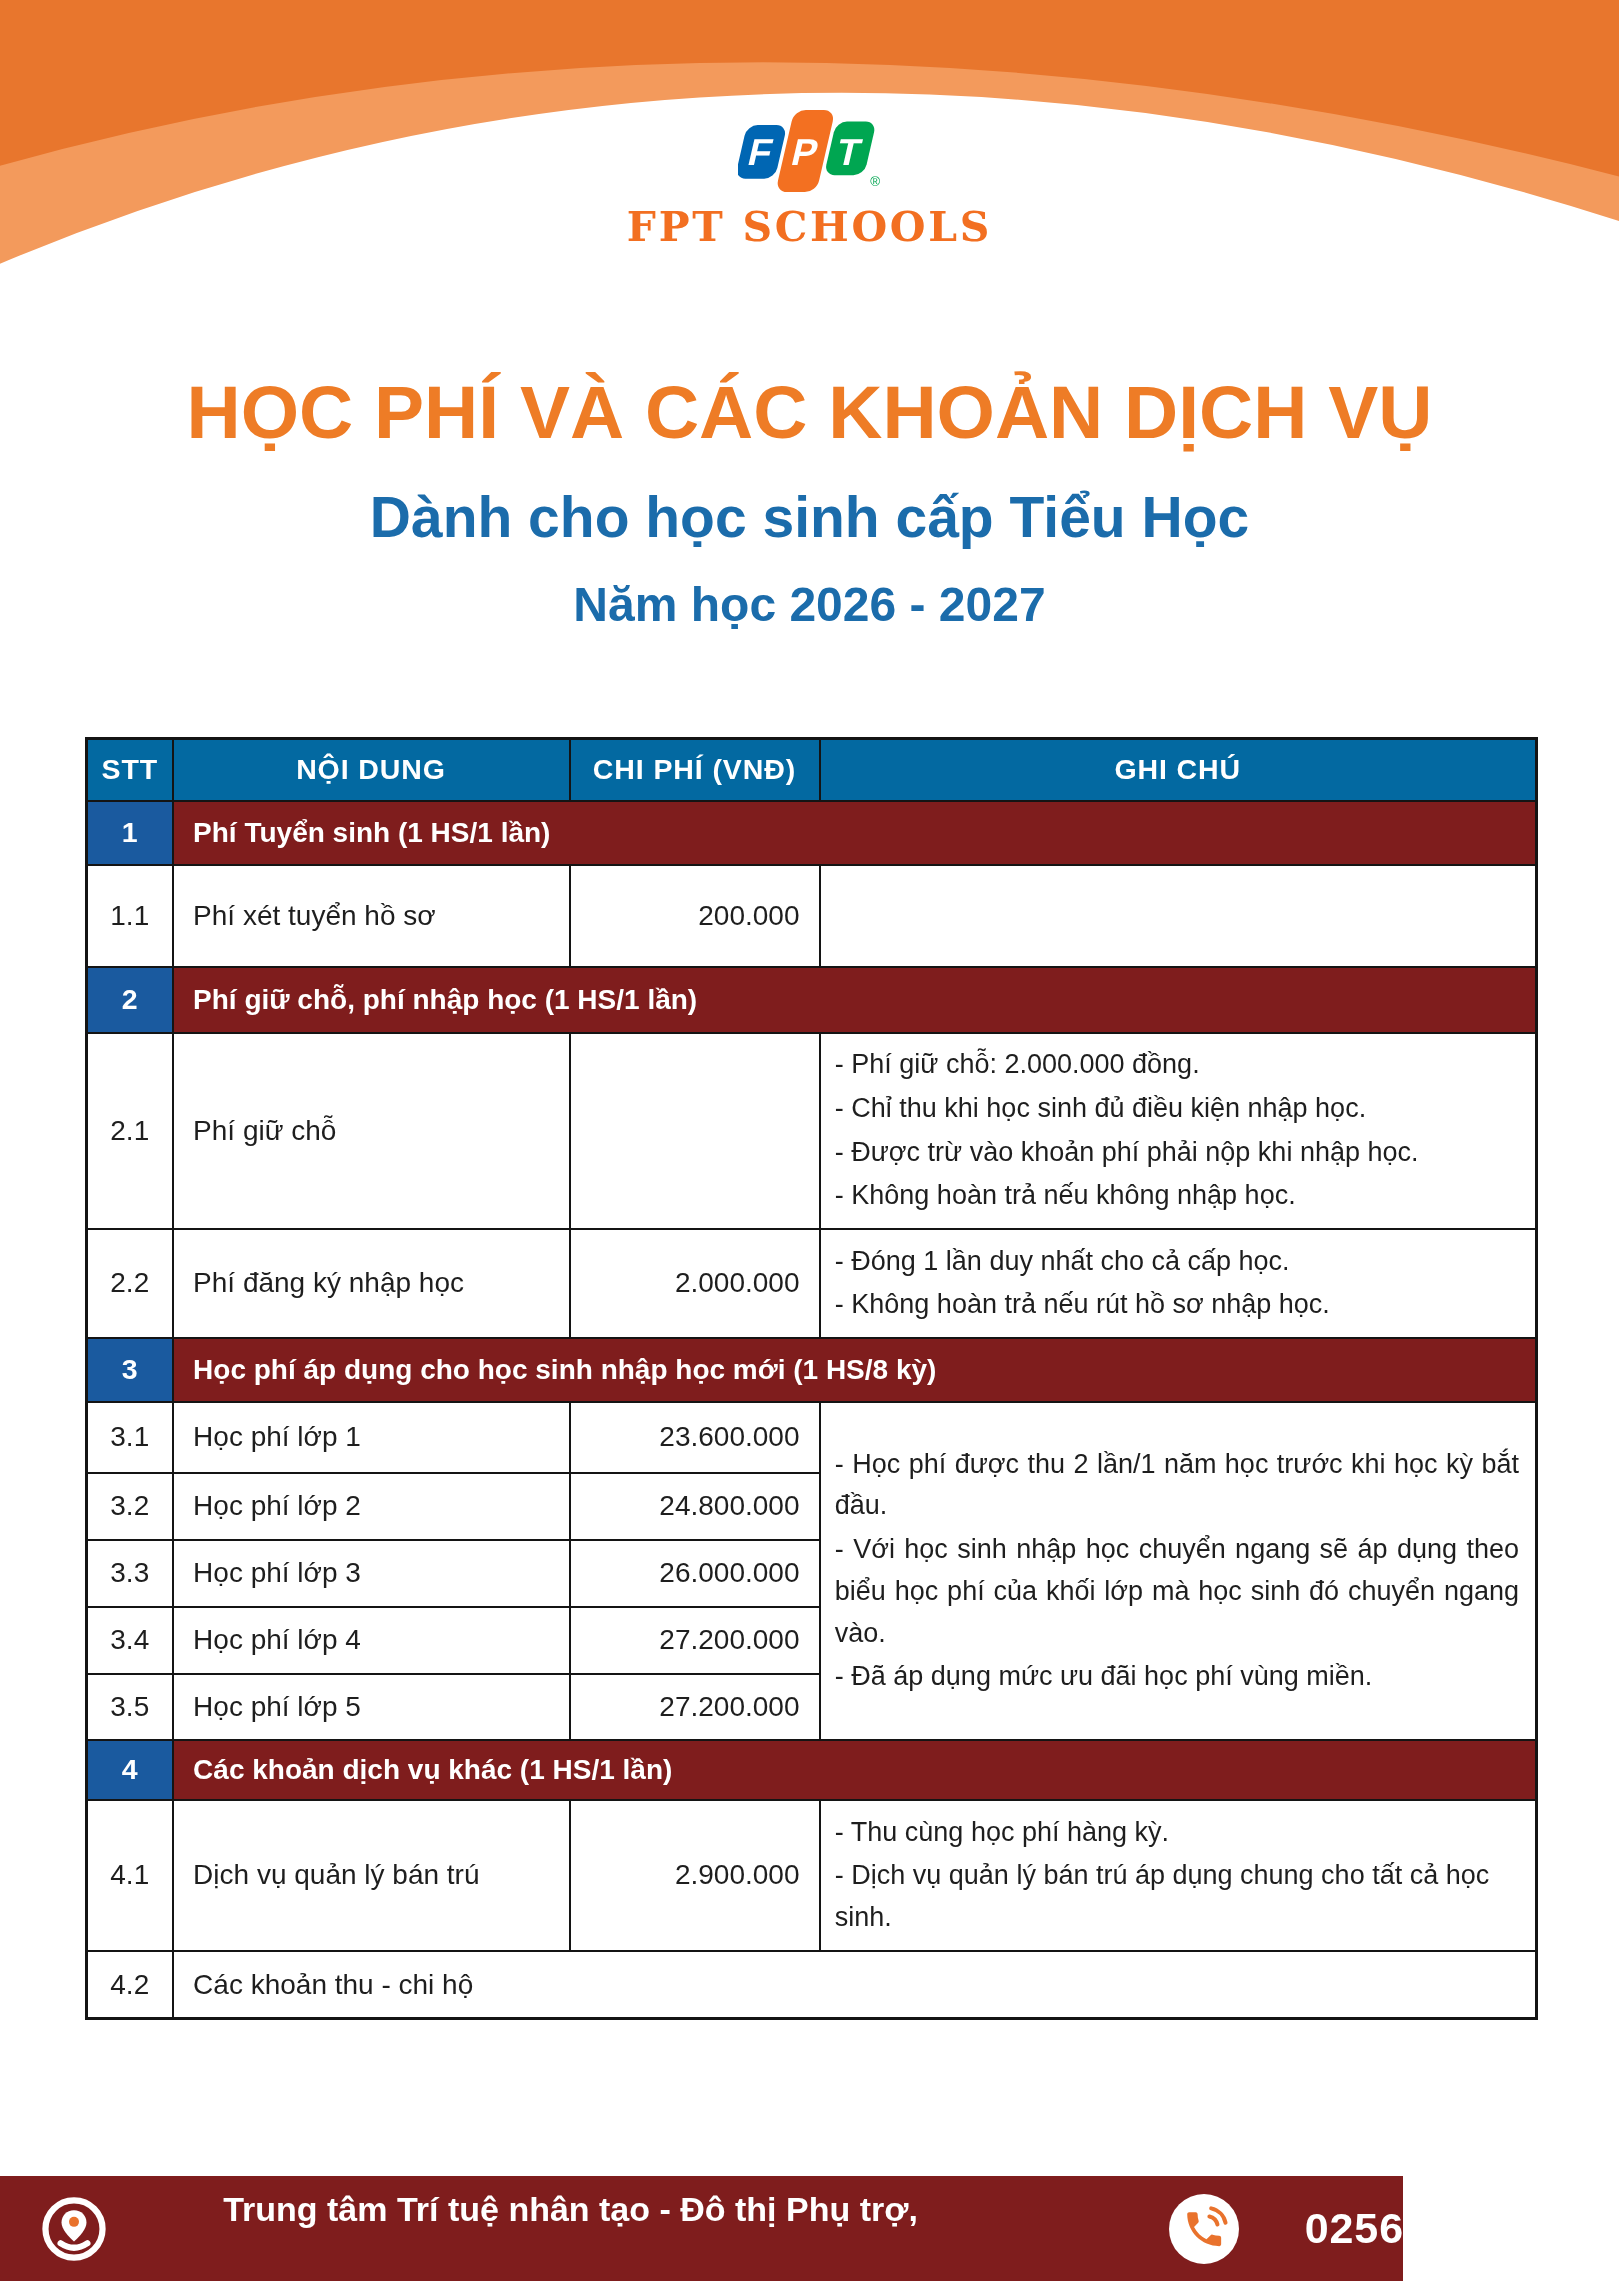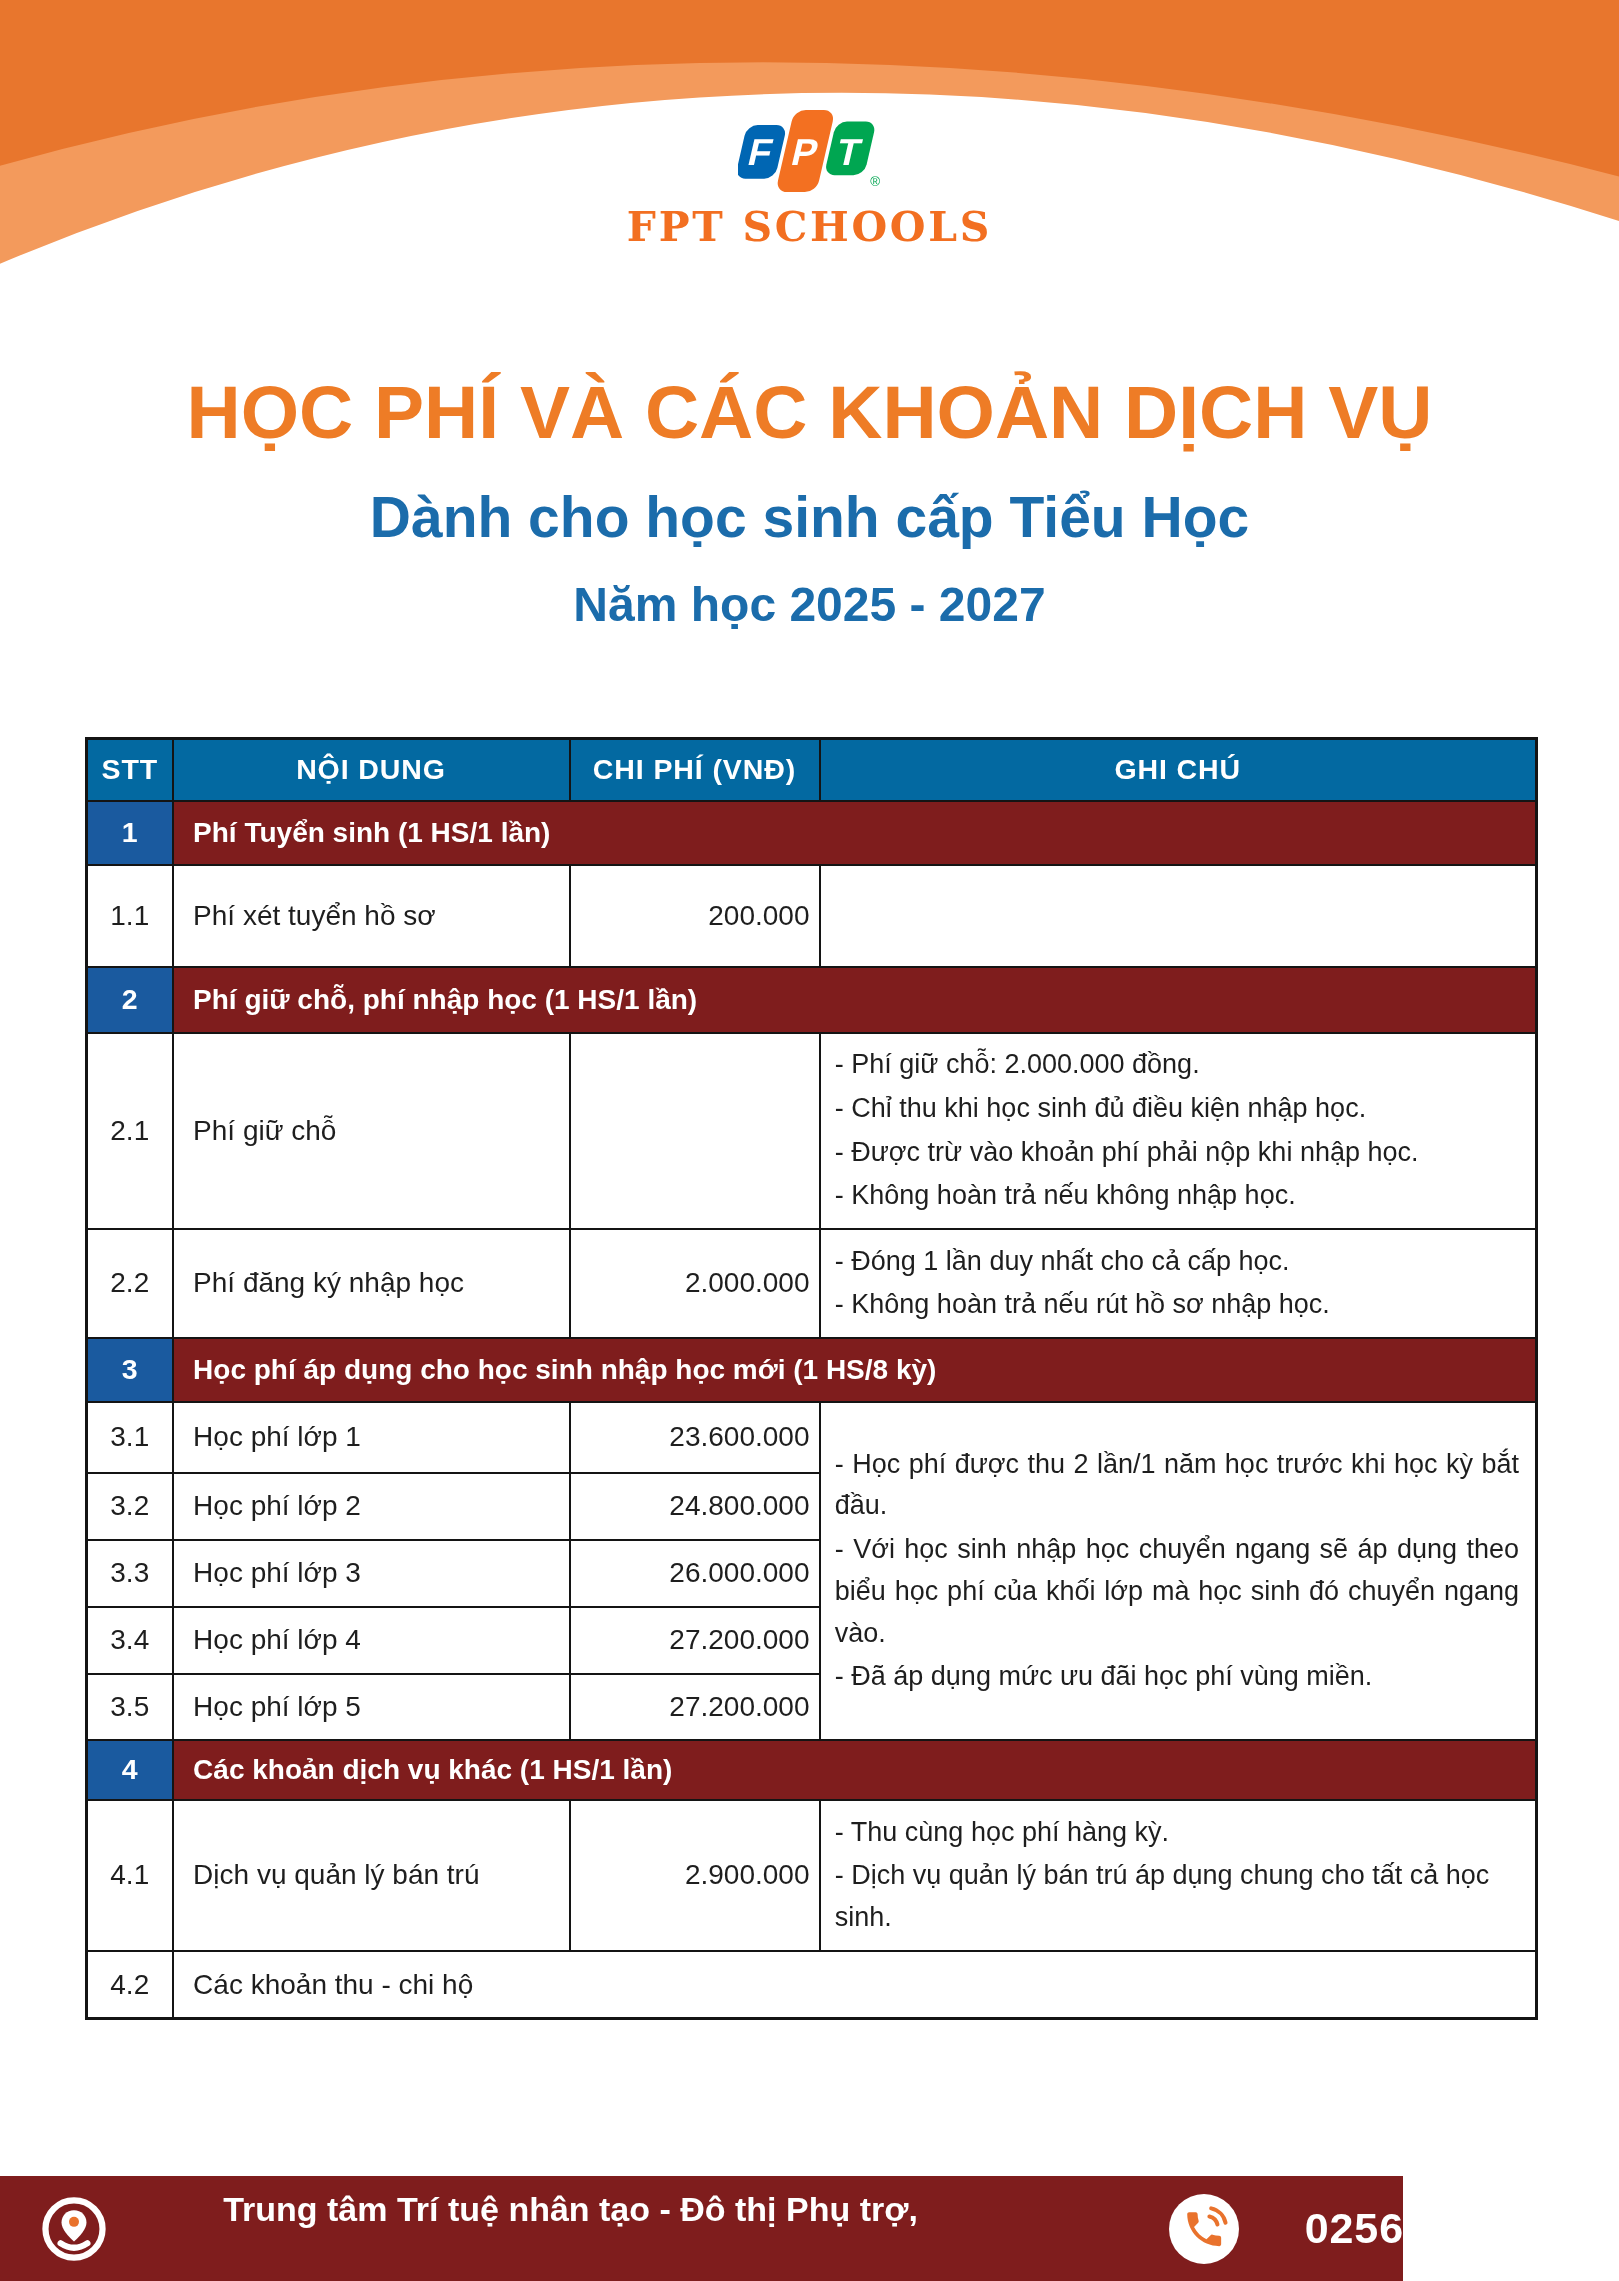--- a/index.html
+++ b/index.html
@@ -44,21 +44,21 @@
   }
   td.section-no{
     background:#1A5A9F;color:#ffffff;font-weight:bold;font-size:28.5px;text-align:center;
   }
   td.section-title{
     background:#7f1d1d;color:#ffffff;font-weight:bold;font-size:28px;
     text-align:left;padding-left:19.6px;
   }
   td.stt{text-align:center;}
   td.content{text-align:left;padding-left:19.6px;}
-  td.cost{text-align:right;padding-right:9px;}
+  td.cost{text-align:right;padding-right:19px;}
   td.note{
     text-align:left;padding:9px 16px 9px 14.3px;font-size:27px;line-height:1.55;
   }
   td.note-justify{ text-align:justify; }
   td.note div{margin:1.8px 0;}
   
   .footer{
     position:absolute;left:0;top:2176px;width:1403px;height:105px;background:#7f1d1d;
   }
   .footer-address{
@@ -91,21 +91,21 @@
       <text x="123" y="62" text-anchor="middle" font-family="Liberation Sans, sans-serif" font-size="42" font-weight="bold" fill="#ffffff">T</text>
     </g>
     <text x="148" y="86" font-size="15" fill="#00A651">®</text>
   </svg>
 </div>
 
 <div class="wordmark">FPT SCHOOLS</div>
 
 <div class="doc-title">HỌC PHÍ VÀ CÁC KHOẢN DỊCH VỤ</div>
 <div class="doc-subtitle">Dành cho học sinh cấp Tiểu Học</div>
-<div class="doc-year">Năm học 2025 - 2027</div>
+<div class="doc-year">Năm học 2026 - 2027</div>
 
 <table class="fee-table">
   <colgroup>
     <col style="width:86px">
       <col style="width:397px">
       <col style="width:250px">
       <col style="width:717px">
   </colgroup>
 
   <tbody>

